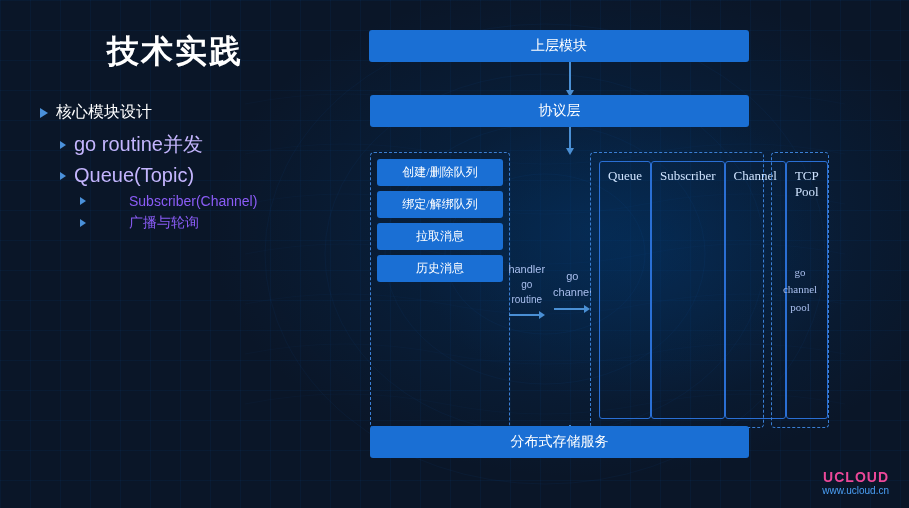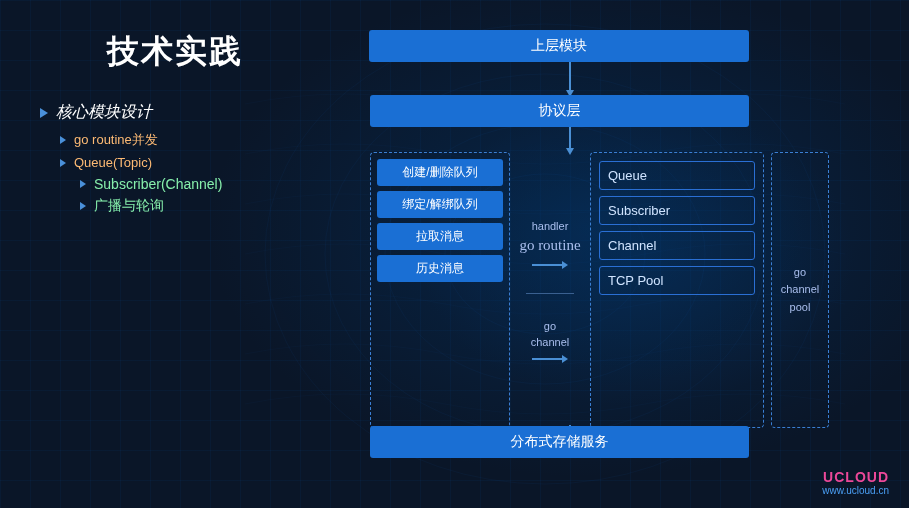--- a/index.html
+++ b/index.html
@@ -76,35 +76,35 @@
       color: #e0e8ff;
       margin-bottom: 8px;
       display: flex;
       align-items: center;
       font-size: 15px;
     }
 
     .menu-item.level1 {
       font-size: 16px;
       color: #ffffff;
-      font-style: italic;
     }
 
     .menu-item.level2 {
       padding-left: 20px;
-      font-size: 13px;
-      color: #fdba74;
+      font-size: 20px;
+      color: #c4b5fd;
       margin-bottom: 6px;
     }
 
     .menu-item.level3 {
       padding-left: 40px;
       font-size: 14px;
-      color: #86efac;
+      color: #8b5cf6;
       margin-bottom: 5px;
+      gap: 35px;
     }
 
     .arrow {
       display: inline-block;
       width: 0;
       height: 0;
       border-top: 5px solid transparent;
       border-bottom: 5px solid transparent;
       border-left: 8px solid #4a90d9;
       margin-right: 8px;
@@ -161,20 +161,21 @@
       right: 140px;
       height: 32px;
     }
 
     
     .module-box {
       border: 1.5px dashed #3a7fd4;
       border-radius: 4px;
       padding: 6px;
       position: relative;
+      font-family: Liberation Serif, serif;
     }
 
     .left-module {
       width: 145px;
       flex-shrink: 0;
       margin-right: 0;
     }
 
     .module-label {
       position: absolute;
@@ -200,22 +201,21 @@
     .action-btn:last-of-type {
       margin-bottom: 0;
     }
 
     .mq-inner {
       border: 1.5px dashed #3a7fd4;
       border-radius: 4px;
       padding: 8px;
       height: 100%;
       display: flex;
-      flex-direction: column;
-      gap: 6px;
+      flex-direction: row;
     }
 
     .mq-item {
       border: 1.5px solid #2a6fd4;
       border-radius: 3px;
       color: #d0e4ff;
       font-size: 13px;
       padding: 6px 8px;
       background: transparent;
     }
@@ -340,25 +340,25 @@
           </div>
           <div class="action-btn">
             <span>拉取消息</span>
           </div>
           <div class="action-btn">
             <span>历史消息</span>
           </div>
           <div class="module-label">业务逻辑</div>
         </div>
 
-        <div style="width:80px;flex-shrink:0;display:flex;flex-direction:column;justify-content:center;align-items:center;gap:24px;position:relative;">
+        <div style="width:80px;flex-shrink:0;display:flex;justify-content:center;align-items:center;gap:4px;position:relative;">
 
           <div style="text-align:center;">
             <div style="font-size:11px;color:#aabfee;line-height:1.5;">handler</div>
-            <div style="font-size:15px;color:#aabfee;line-height:1.5;font-family:Liberation Serif, serif;">go routine</div>
+            <div style="font-size:10px;color:#aabfee;line-height:1.5;">go routine</div>
 
             <div style="display:flex;align-items:center;justify-content:center;margin-top:4px;">
               <div style="height:2px;background:#4a8fd4;width:30px;"></div>
               <div style="width:0;height:0;border-top:4px solid transparent;border-bottom:4px solid transparent;border-left:6px solid #4a8fd4;"></div>
             </div>
           </div>
 
           <div style="height:1px;background:#3a6090;width:60%;align-self:center;"></div>
 
           <div style="text-align:center;">

